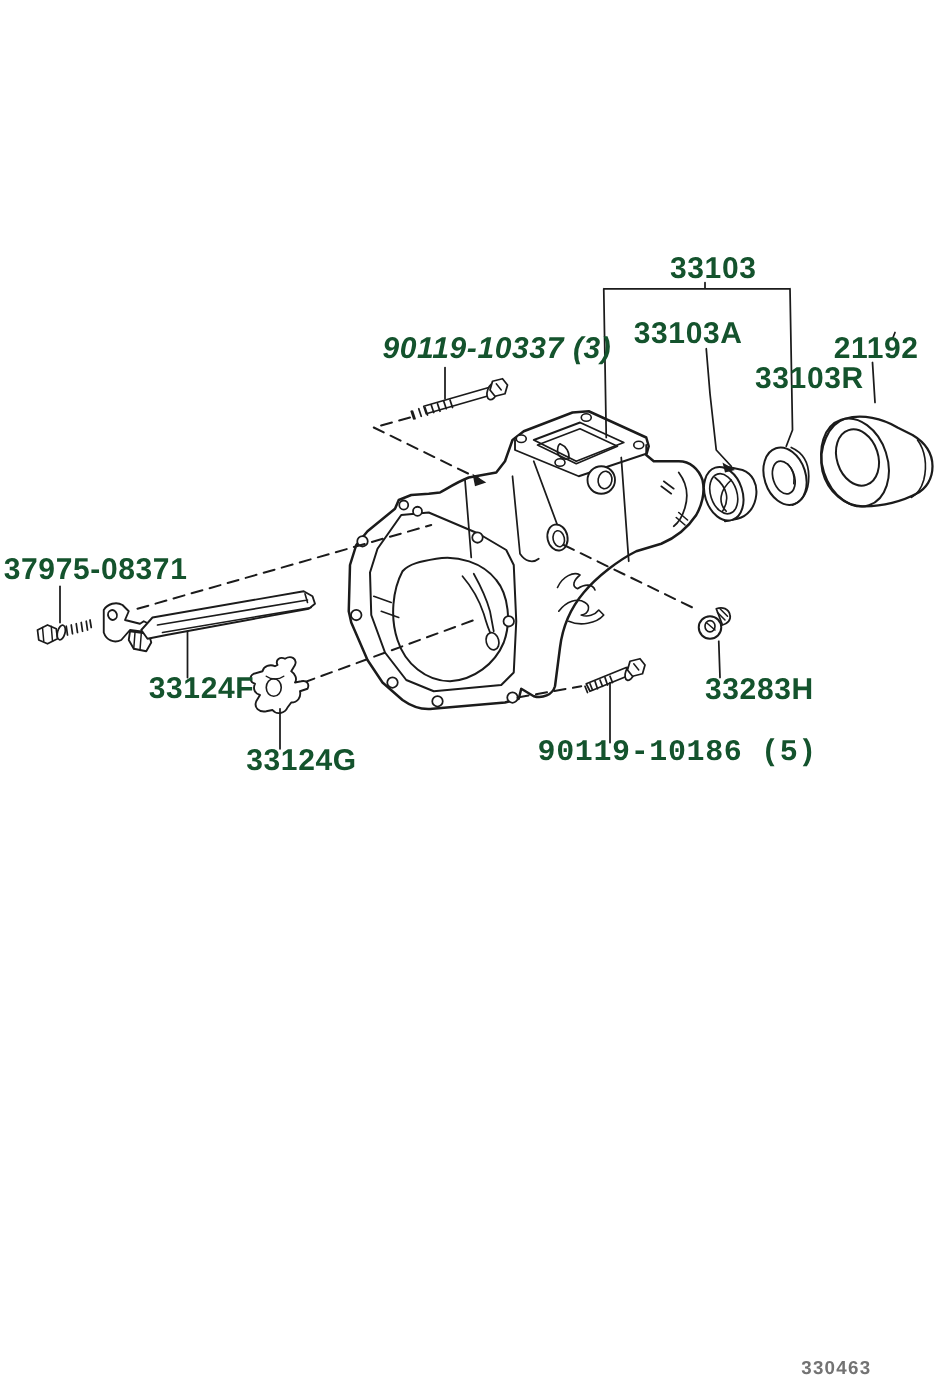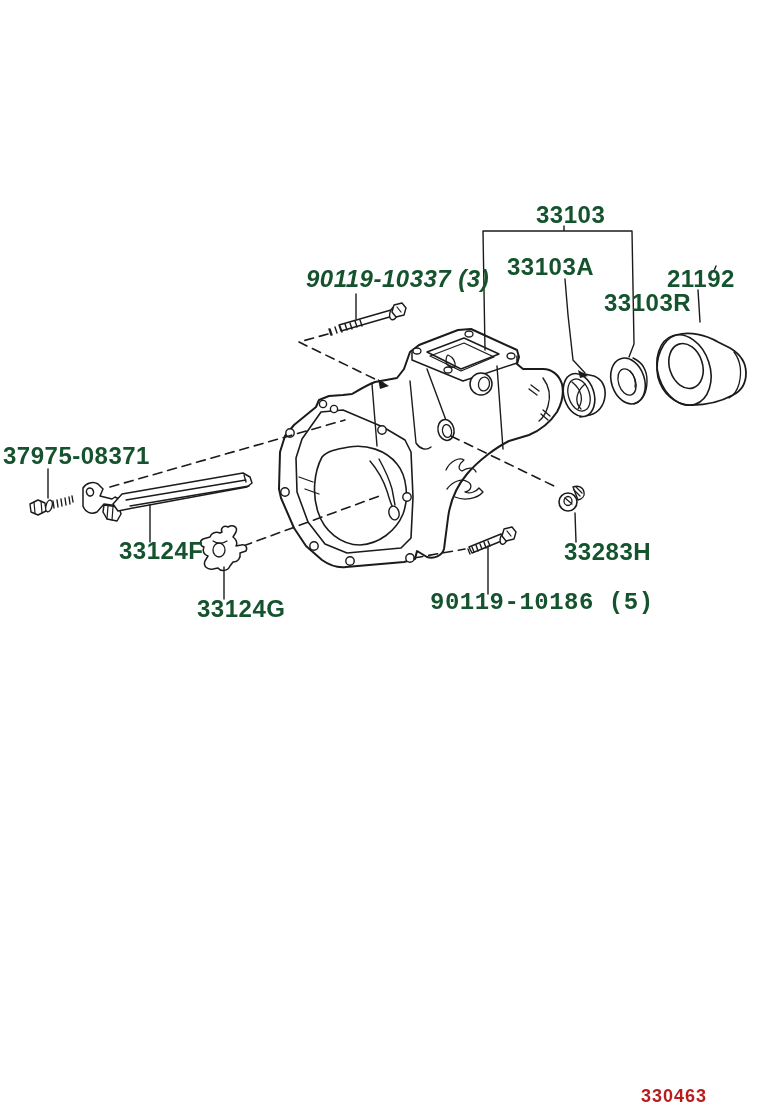--- a/index.html
+++ b/index.html
@@ -1,22 +1,22 @@
 <!DOCTYPE html>
 <html><head>
 <meta charset="utf-8">
 <style>
   html,body{margin:0;padding:0;background:#fff;}
   .page{position:relative;width:760px;height:1112px;background:#ffffff;overflow:hidden;
         font-family:"Liberation Sans",sans-serif;}
   .art{position:absolute;left:0;top:0;}
   .lbl{position:absolute;font-weight:bold;font-size:24px;line-height:20px;
        letter-spacing:0.5px;color:#14532d;white-space:nowrap;cursor:default;}
-  .figcode{position:absolute;left:641px;top:1086px;font-weight:bold;font-size:18px;
-       letter-spacing:1px;color:#b91c1c;text-align:center;}
+  .figcode{position:absolute;left:641px;top:1086px;font-weight:bold;font-size:15px;
+       letter-spacing:1px;color:#737373;text-align:center;}
 </style>
 </head>
 <body>
 
 <div class="page">
 
 <svg class="art" width="760" height="1112" viewBox="0 0 760 1112" fill="none" stroke="#1b1b1b" stroke-width="1.6" stroke-linecap="round" stroke-linejoin="round">
 
   <g>
 

